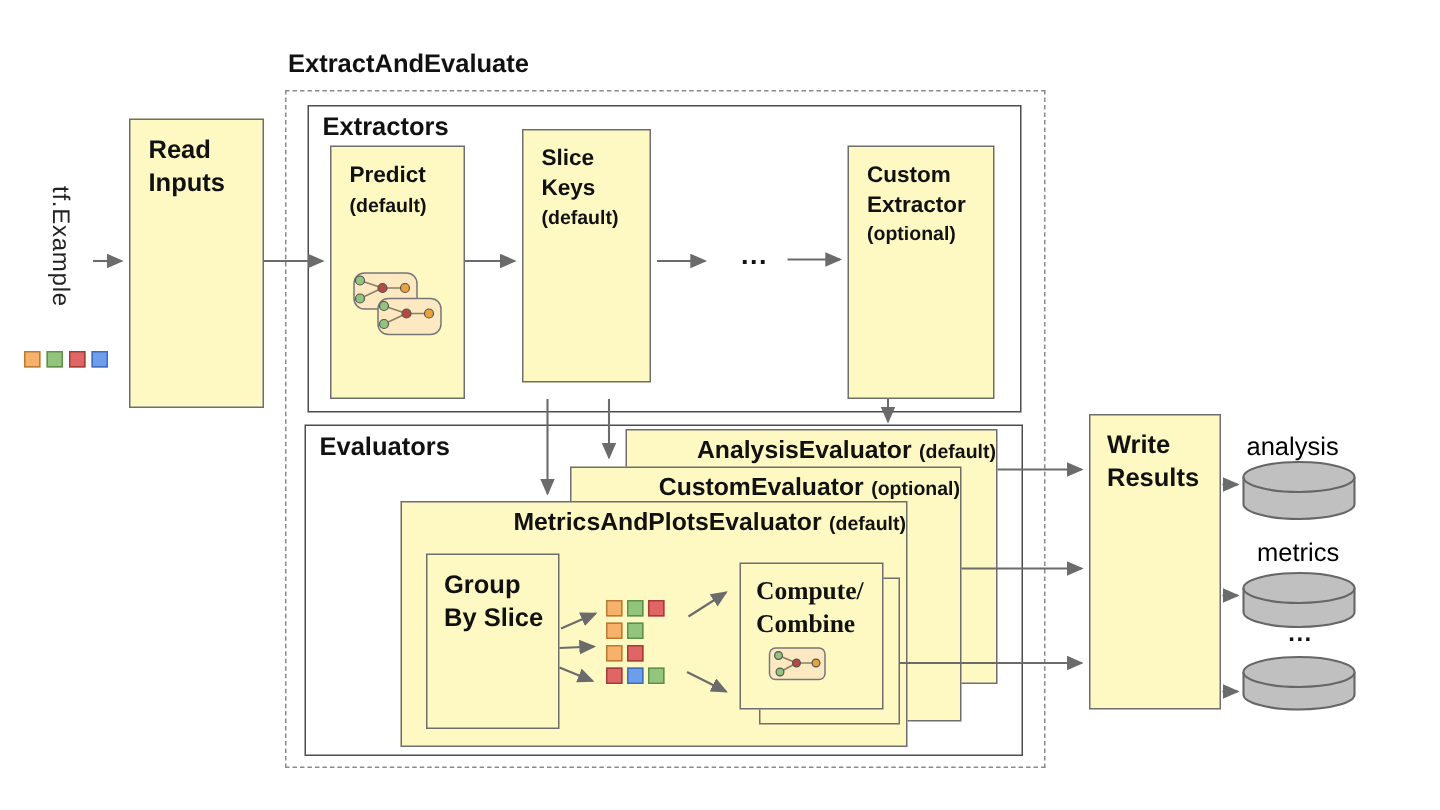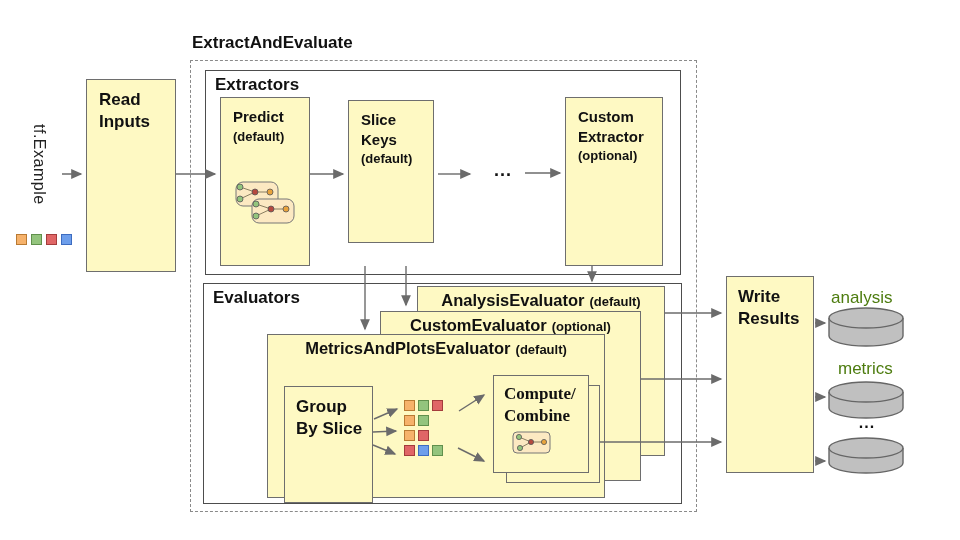--- a/index.html
+++ b/index.html
@@ -9,25 +9,25 @@
   }
   .abs { position:absolute; box-sizing:border-box; }
   .box { position:absolute; box-sizing:border-box; background:#fef9c3; border:1.6px solid #6e6e6e; }
   .container-box { position:absolute; box-sizing:border-box; background:transparent; border:1.6px solid #4d4d4d; }
   .dashed-box { position:absolute; box-sizing:border-box; border:1.6px dashed #8a8a8a; }
   .diagram-title { font-weight:bold; font-size:17px; }
   .section-label { font-weight:bold; font-size:17px; padding:4px 0 0 9px; }
   .box-label { font-weight:bold; font-size:15px; line-height:1.3; white-space:pre-line; padding:9px 0 0 12px; }
   .box-label.lg { font-size:17px; }
   .box-sub { font-weight:bold; font-size:13px; padding:2px 0 0 12px; }
-  .eval-title { text-align:center; padding-top:4px; font-weight:bold; font-size:16.5px; white-space:nowrap; }
+  .eval-title { text-align:right; padding-top:4px; font-weight:bold; font-size:16.5px; white-space:nowrap; }
   .eval-title .sub { font-size:13px; margin-left:5px; }
   .vertical-text { writing-mode:vertical-rl; font-size:16px; color:#222; letter-spacing:0.5px; }
   .ellipsis { font-weight:bold; font-size:18px; text-align:center; letter-spacing:1px; }
-  .db-label { font-size:17px; color:#4d7c0f; }
+  .db-label { font-size:17px; color:#000000; }
   .legend { display:flex; gap:4px; }
   .sq { display:inline-block; width:9px; height:9px; border:1.5px solid #555; }
   .sq-grid { display:flex; flex-direction:column; gap:4px; }
   .sq-row { display:flex; gap:3px; }
   svg.overlay { position:absolute; left:0; top:0; pointer-events:none; }
 </style>
 </head>
 <body>
 
 <div class="canvas">
@@ -82,21 +82,21 @@
       <line x1="39" y1="31" x2="54" y2="31"></line>
     </g>
     <g stroke="#555" stroke-width="0.8">
       <circle cx="24" cy="26" r="3" fill="#93c47d"></circle>
       <circle cx="24" cy="38" r="3" fill="#93c47d"></circle>
       <circle cx="39" cy="31" r="3" fill="#b5493f"></circle>
       <circle cx="54" cy="31" r="3" fill="#e8a33d"></circle>
     </g>
   </svg>
 
-  <div class="box" style="left:348px; top:100px; width:86px; height:143px;">
+  <div class="box" style="left:348px; top:86px; width:86px; height:169px;">
     <div class="box-label">Slice
 Keys</div>
     <div class="box-sub">(default)</div>
   </div>
 
   <div class="abs ellipsis" style="left:488px; top:160px; width:30px;">...</div>
 
   <div class="box" style="left:565px; top:97px; width:98px; height:169px;">
     <div class="box-label">Custom
 Extractor</div>
@@ -116,21 +116,21 @@
     <div class="eval-title">
       <span>CustomEvaluator</span><span class="sub">(optional)</span>
     </div>
   </div>
   <div class="box" style="left:267px; top:334px; width:338px; height:164px;">
     <div class="eval-title">
       <span>MetricsAndPlotsEvaluator</span><span class="sub">(default)</span>
     </div>
   </div>
 
-  <div class="box" style="left:284px; top:386px; width:89px; height:117px;">
+  <div class="box" style="left:284px; top:369px; width:89px; height:117px;">
     <div class="box-label lg" style="padding-left:11px;">Group
 By Slice</div>
   </div>
 
   <div class="abs sq-grid" style="left:404px; top:400px;">
       <div class="sq-row">
         <span class="sq" style="background: rgb(246, 178, 107); border-color: rgb(185, 122, 51);"></span>
         <span class="sq" style="background: rgb(147, 196, 125); border-color: rgb(96, 144, 76);"></span>
         <span class="sq" style="background: rgb(224, 102, 102); border-color: rgb(164, 60, 60);"></span>
       </div>

